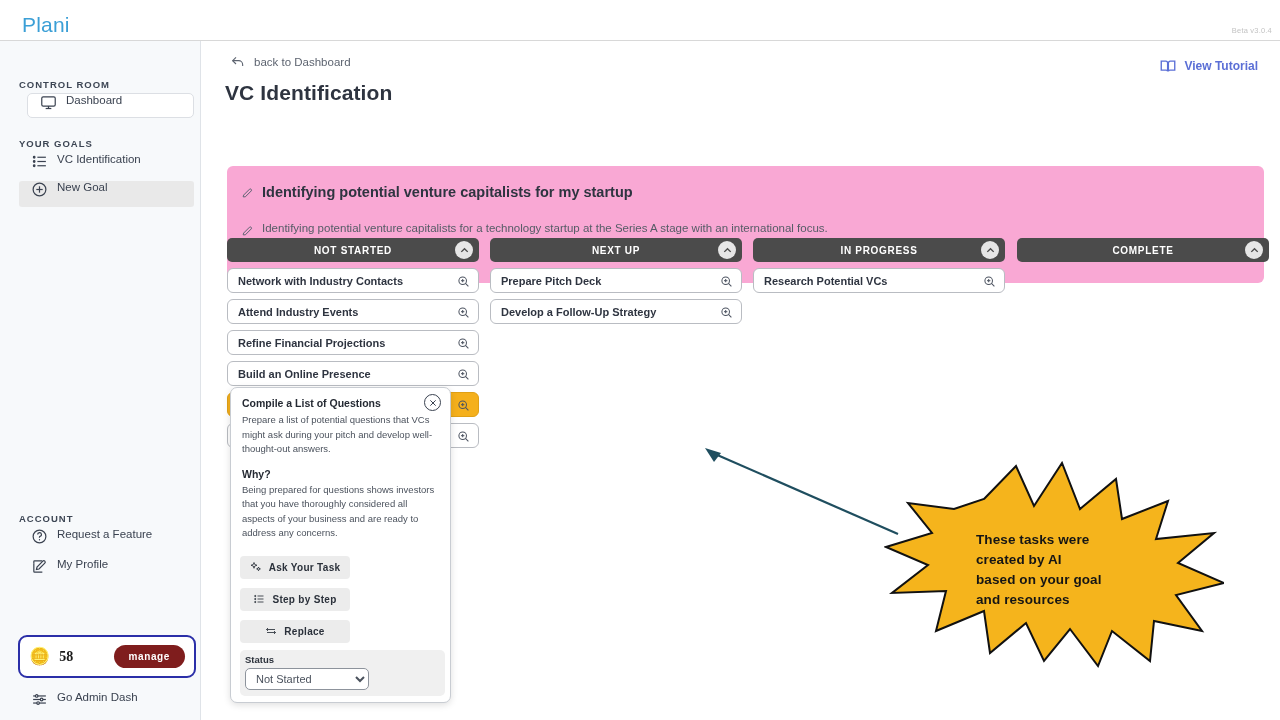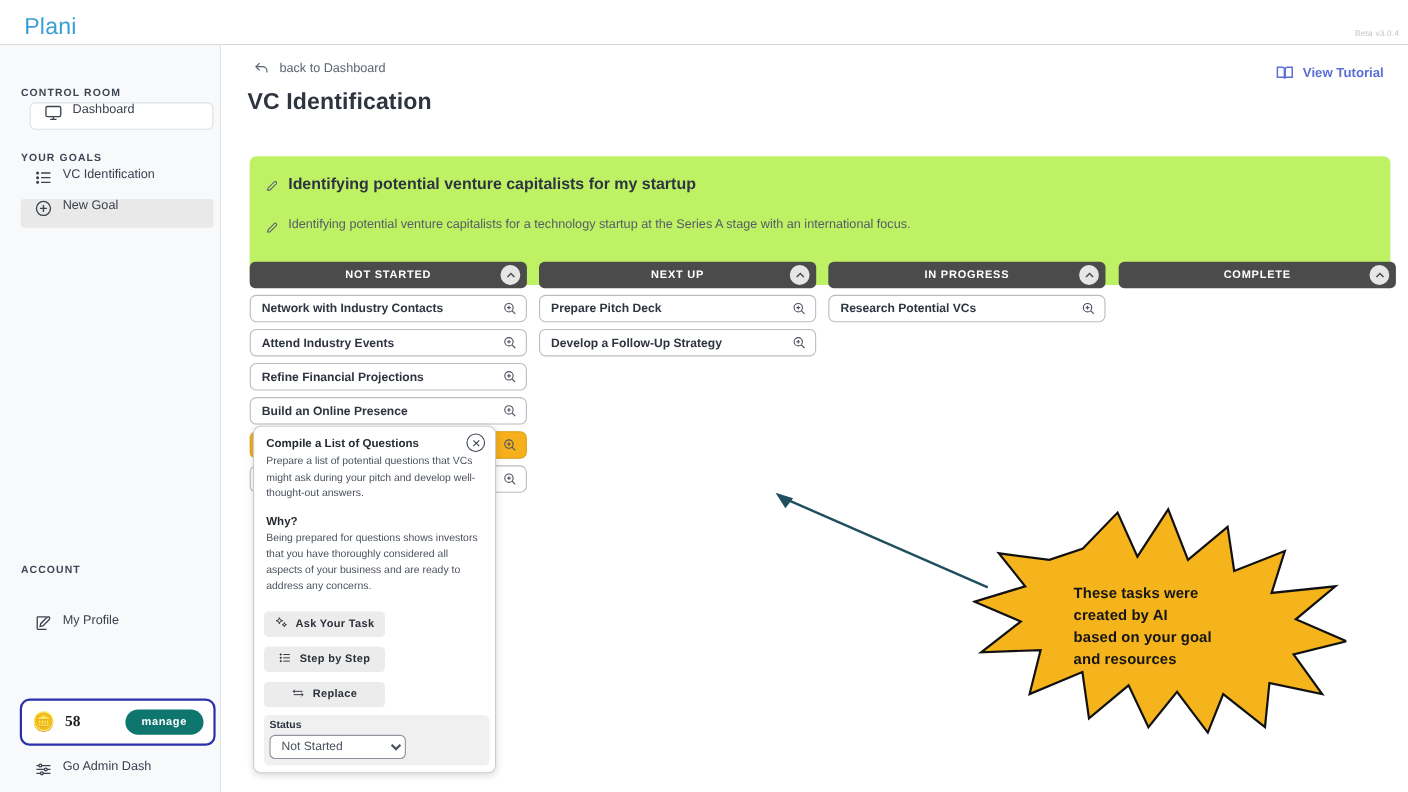--- a/index.html
+++ b/index.html
@@ -60,21 +60,21 @@
   .credits {
     position: absolute; left: 18px; top: 594px; width: 178px; height: 43px;
     border: 2px solid #2b2fa8; border-radius: 9px; background: #fff;
     display: flex; align-items: center; padding: 0 9px;
   }
   .coin-icon { font-size: 17px; line-height: 1; }
   .credit-count {
     font-size: 14px; font-weight: 700; color: #1b1b1b; margin-left: 9px; font-family: Liberation Serif, serif;
   }
   .manage-btn {
-    margin-left: auto; background: #0f766e; color: #fff;
+    margin-left: auto; background: #7f1d1d; color: #fff;
     font-size: 10px; font-weight: 700; letter-spacing: .6px;
     border: none; border-radius: 13px; padding: 6px 15px;
     cursor: pointer; font-family: inherit;
   }
   .item-admin { position: absolute; left: 19px; top: 650px; width: 175px; }
   .item-logout { position: absolute; left: 19px; top: 676px; width: 175px; }
 
   
   .main { position: absolute; left: 201px; top: 41px; width: 1079px; height: 679px; background: #fff; }
 
@@ -91,22 +91,22 @@
     font-size: 12px; font-weight: 700; color: #5b6fd6; cursor: pointer;
   }
   .book-icon { width: 18px; height: 18px; color: #5b6fd6; }
 
   .page-title {
     position: absolute; left: 24px; top: 40px;
     font-size: 21px; font-weight: 700; color: #2e3440; letter-spacing: .1px;
   }
 
   .goal-panel {
-    position: absolute; left: 26px; top: 101px; width: 1037px; height: 117px;
-    background: #bef264; border-radius: 6px;
+    position: absolute; left: 26px; top: 125px; width: 1037px; height: 117px;
+    background: #f9a8d4; border-radius: 6px;
   }
   .goal-head {
     position: absolute; left: 14px; top: 18px;
     display: flex; align-items: flex-start; gap: 8px;
     font-size: 14.5px; font-weight: 700; color: #2e3440;
   }
   .goal-desc {
     position: absolute; left: 14px; top: 56px;
     display: flex; align-items: flex-start; gap: 8px;
     font-size: 11.5px; color: #555c66;
@@ -244,20 +244,30 @@
             <circle cx="12" cy="12" r="9"></circle>
             <line x1="12" y1="7.5" x2="12" y2="16.5"></line>
             <line x1="7.5" y1="12" x2="16.5" y2="12"></line>
           </svg>
       </span>
       <span>New Goal</span>
     </div>
 
     <div class="sb-section sec-account">ACCOUNT</div>
 
+    <div class="sb-item item-request">
+      <span class="sb-icon">
+        <svg viewBox="0 0 24 24" fill="none" stroke="currentColor" stroke-width="1.7">
+            <circle cx="12" cy="12" r="9"></circle>
+            <path d="M9.4 9.3a2.7 2.7 0 1 1 3.4 2.6c-.6.2-.9.7-.9 1.3v.5"></path>
+            <circle cx="12" cy="16.6" r=".9" fill="currentColor" stroke="none"></circle>
+          </svg>
+      </span>
+      <span>Request a Feature</span>
+    </div>
 
     <div class="sb-item item-profile">
       <span class="sb-icon">
         <svg viewBox="0 0 24 24" fill="none" stroke="currentColor" stroke-width="1.7">
             <path d="M4 8v11a1 1 0 0 0 1 1h11"></path>
             <path d="M4 8V5a1 1 0 0 1 1-1h11"></path>
             <path d="M19.5 4.5a2 2 0 0 1 0 2.8l-8.2 8.2-3.6.8.8-3.6 8.2-8.2a2 2 0 0 1 2.8 0z"></path>
           </svg>
       </span>
       <span>My Profile</span>

